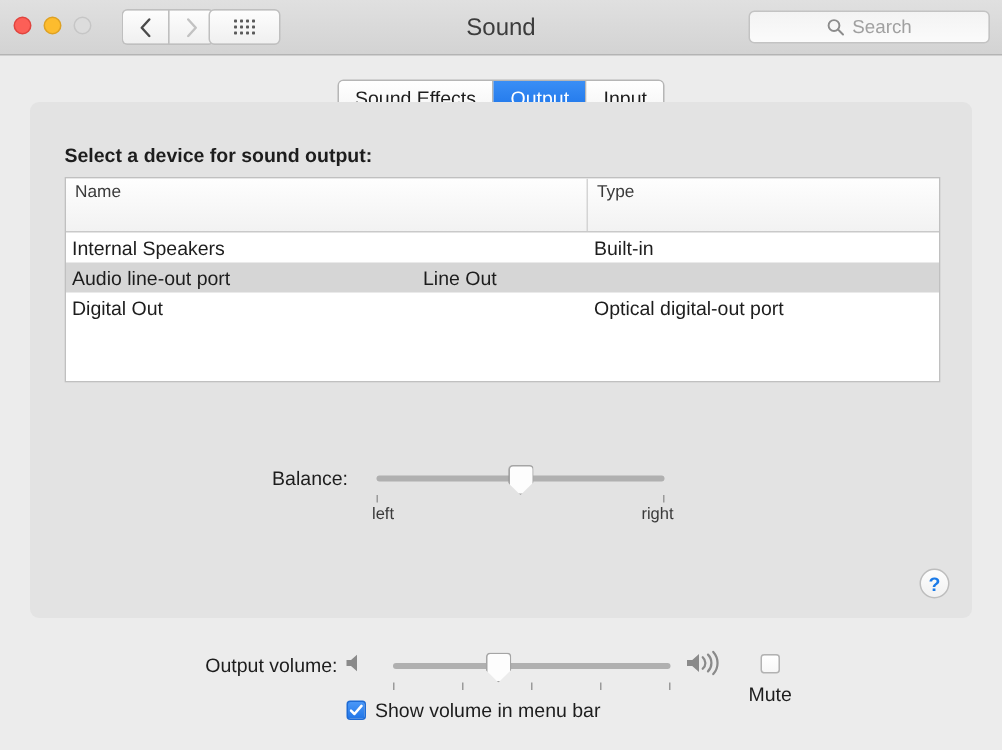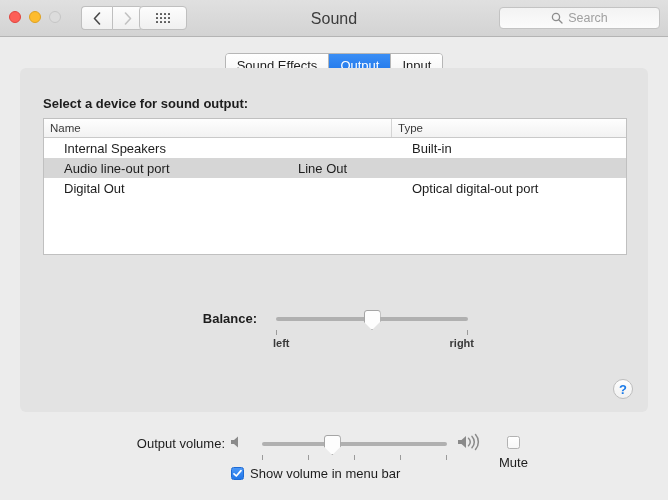--- a/index.html
+++ b/index.html
@@ -182,21 +182,21 @@
     top: 50px;
     width: 584px;
     height: 137px;
     background: #ffffff;
     border: 1px solid #c0c0c0;
     box-sizing: border-box;
     overflow: hidden;
   }
   .thead {
     display: flex;
-    height: 19px;
+    height: 36px;
     background: linear-gradient(to bottom, #fefefe, #f2f2f2);
     border-bottom: 1px solid #c9c9c9;
     box-sizing: border-box;
   }
   .th {
     font-size: 11.5px;
     color: #3a3a3a;
     padding: 3px 0 0 6px;
     box-sizing: border-box;
   }
@@ -206,43 +206,42 @@
   .trow {
     display: flex;
     height: 20px;
     align-items: center;
     box-sizing: border-box;
   }
   .trow.selected { background: #d6d6d6; }
   .td {
     font-size: 13px;
     color: #1d1d1d;
-    padding-left: 20px;
+    padding-left: 4px;
     box-sizing: border-box;
     white-space: nowrap;
     overflow: hidden;
   }
   .td.col-name { width: 348px; }
   .td.col-type { flex: 1; }
 
   
   .settings-label {
     position: absolute;
     left: 23px;
     top: 206px;
     font-size: 13px;
     color: #1d1d1d;
   }
   .balance-row {
     position: absolute;
-    left: 34px;
+    left: 9px;
     top: 238px;
     width: 584px;
     height: 50px;
-    font-weight: bold;
   }
   .balance-caption {
     position: absolute;
     left: 123px;
     top: 5px;
     width: 80px;
     text-align: right;
     font-size: 13px;
     color: #1d1d1d;
   }

